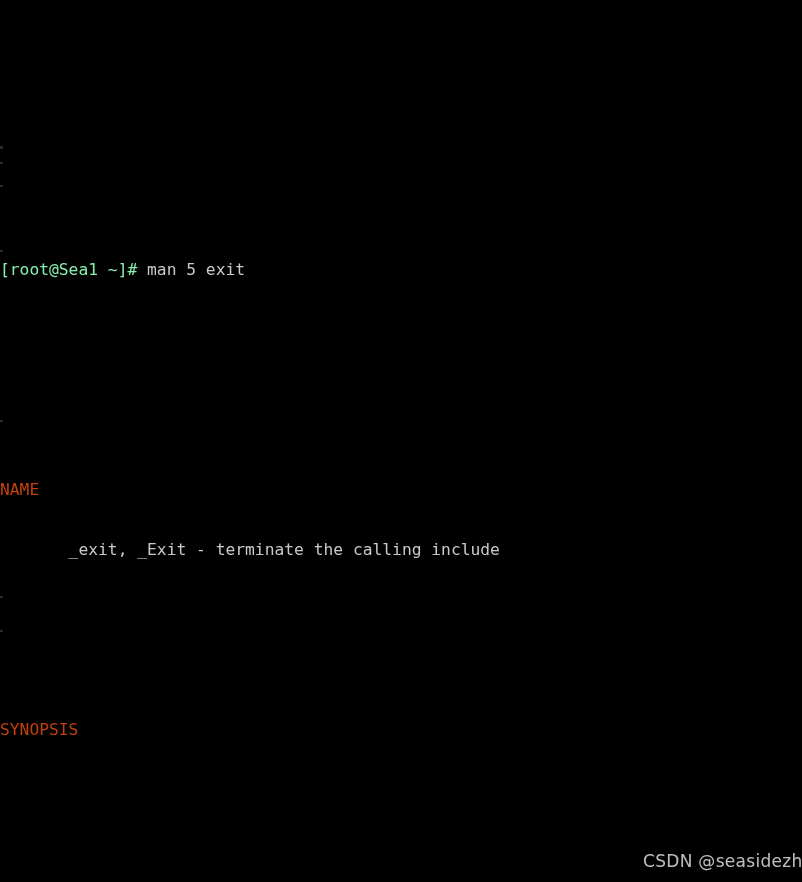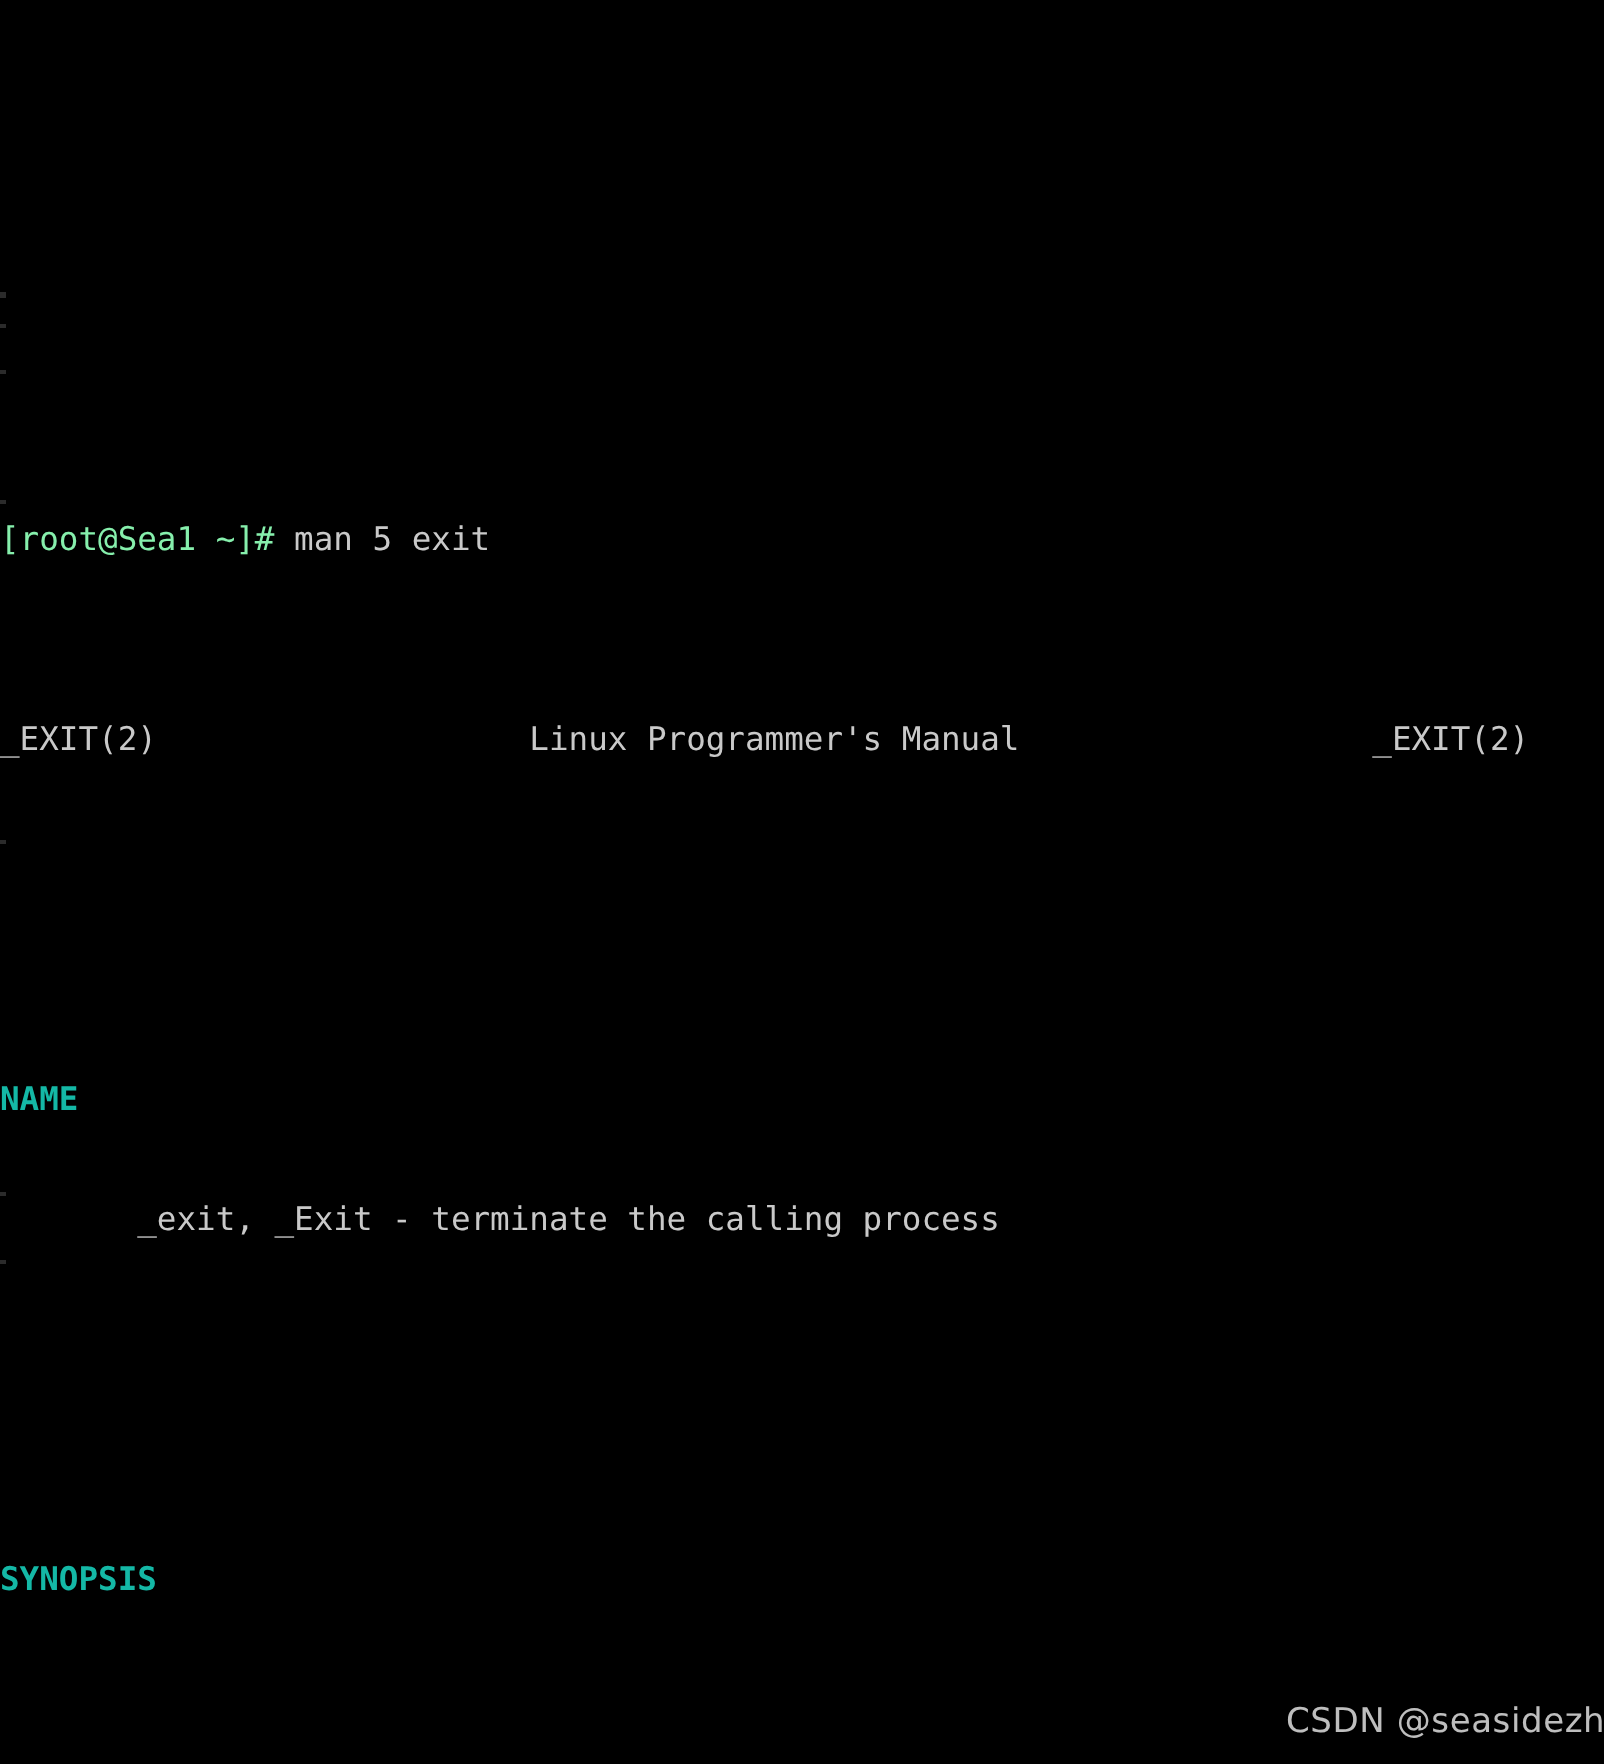--- a/index.html
+++ b/index.html
@@ -31,22 +31,22 @@
     line-height: 20px;
     white-space: pre;
     color: #c9c9c9;
     font-size: 16.3px;
   }
   .line.blank {
     color: transparent;
   }
   
   b, .b {
-    font-weight: bold;
-    color: #14b8a6;
+    font-weight: normal;
+    color: #c2410c;
   }
   .prompt {
     color: #86efac;
   }
   
   .edge-mark {
     position: absolute;
     left: 0;
     width: 3px;
     background: #3a3a3a;
@@ -74,27 +74,26 @@
   <div class="edge-mark" style="top:185px;height:2px;"></div>
   <div class="edge-mark" style="top:250px;height:2px;"></div>
   <div class="edge-mark" style="top:420px;height:2px;"></div>
   <div class="edge-mark" style="top:596px;height:2px;"></div>
   <div class="edge-mark" style="top:630px;height:2px;"></div>
 
   
   <div class="line"><span class="prompt">[root@Sea1 ~]# </span><span>man 5 exit</span></div>
 
   
-  <div class="line">_EXIT(2)                   Linux Programmer's Manual                  _EXIT(2)</div>
 
   <div class="line blank"> </div>
 
   
   <div class="line"><b>NAME</b></div>
-  <div class="line">       _exit, _Exit - terminate the calling process</div>
+  <div class="line">       _exit, _Exit - terminate the calling include</div>
 
   <div class="line blank"> </div>
 
   
   <div class="line"><b>SYNOPSIS</b></div>
 
   
 
   
 

